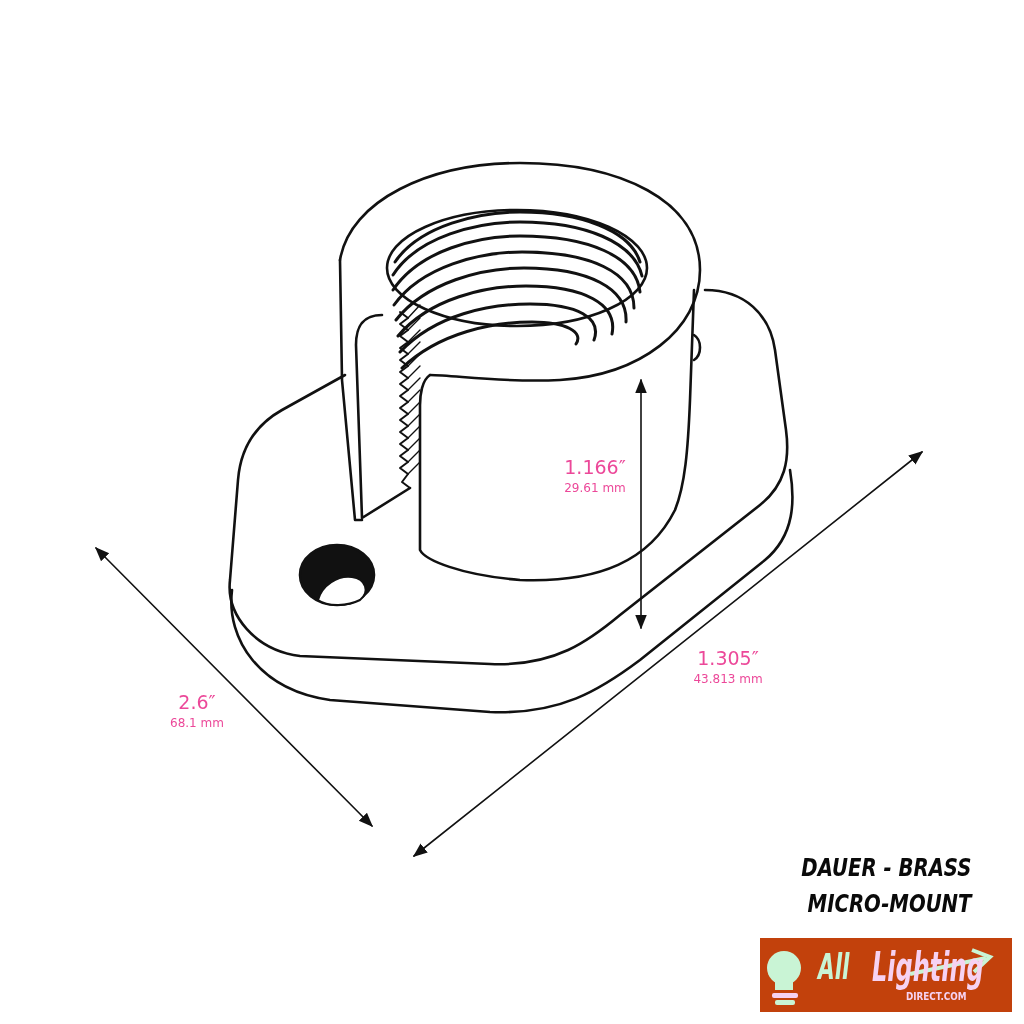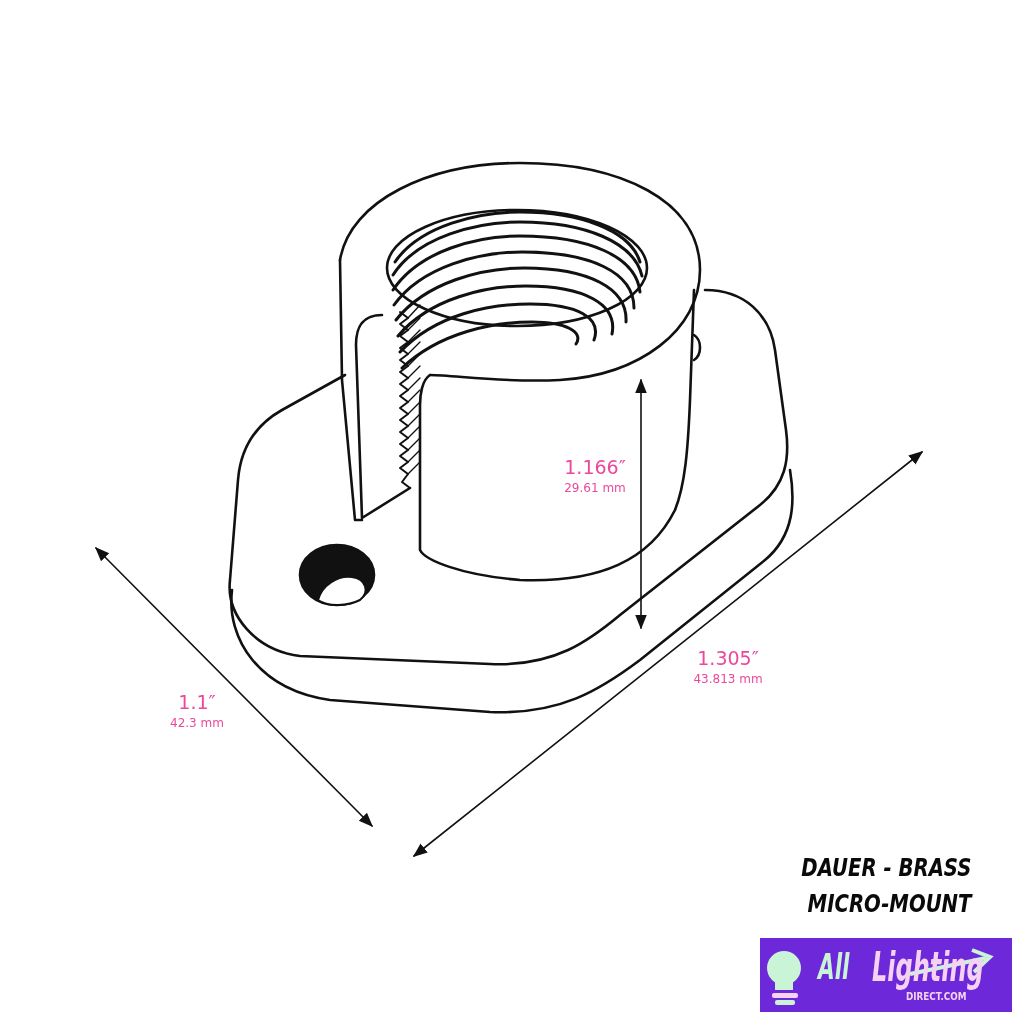--- a/index.html
+++ b/index.html
@@ -2,21 +2,21 @@
 <html><head>
 <meta charset="utf-8">
 <style>
   html, body { margin: 0; padding: 0; background: #ffffff; }
   body { width: 1024px; height: 1024px; position: relative; overflow: hidden; font-family: "DejaVu Sans", sans-serif; }
   #drawing { position: absolute; left: 0; top: 0; width: 1024px; height: 1024px; }
   .dim { position: absolute; text-align: center; color: #ec4899; }
   .dim .inch { font-family: "DejaVu Sans", sans-serif; font-size: 19px; display: block; line-height: 24px; }
   .dim .mm { font-family: "DejaVu Sans", sans-serif; font-size: 12px; display: block; line-height: 18px; }
   .title { position: absolute; right: 52px; top: 850px; text-align: right; font-family: "DejaVu Sans", sans-serif; font-weight: bold; font-style: italic; font-size: 24px; line-height: 36px; color: #0a0a0a; letter-spacing: 0px; transform: scaleX(0.82); transform-origin: right top; }
-  .logo { position: absolute; left: 760px; top: 938px; width: 252px; height: 74px; background: #6d28d9; overflow: hidden; }
+  .logo { position: absolute; left: 760px; top: 938px; width: 252px; height: 74px; background: #c2410c; overflow: hidden; }
   .logo svg { position: absolute; left: 0; top: 0; }
   .logo-text-all { position: absolute; left: 58px; top: 8px; font-family: "DejaVu Sans", sans-serif; font-weight: bold; font-style: italic; font-size: 36px; color: #c9f4d5; transform: scaleX(0.6); transform-origin: left top; }
   .logo-text-lighting { position: absolute; left: 112px; top: 6px; font-family: "DejaVu Sans", sans-serif; font-weight: bold; font-style: italic; font-size: 40px; color: #f6d2f2; transform: scaleX(0.6); transform-origin: left top; }
   .logo-text-direct { position: absolute; left: 146px; top: 52px; font-family: "DejaVu Sans", sans-serif; font-weight: bold; font-size: 11px; color: #f6d2f2; transform: scaleX(0.8); transform-origin: left top; }
 </style>
 </head>
 <body>
 
 <svg id="drawing" width="1024" height="1024" viewBox="0 0 1024 1024" fill="none" stroke="#111" stroke-width="2.6" stroke-linejoin="round" stroke-linecap="round">
   <defs>
@@ -67,22 +67,22 @@
   <span class="inch">1.166″</span>
   <span class="mm">29.61 mm</span>
 </div>
 
 <div class="dim" style="left:668px; top:646px; width:120px;">
   <span class="inch">1.305″</span>
   <span class="mm">43.813 mm</span>
 </div>
 
 <div class="dim" style="left:142px; top:690px; width:110px;">
-  <span class="inch">1.1″</span>
-  <span class="mm">42.3 mm</span>
+  <span class="inch">2.6″</span>
+  <span class="mm">68.1 mm</span>
 </div>
 
 <div class="title">
   <div>DAUER - BRASS</div>
   <div>MICRO-MOUNT</div>
 </div>
 
 <div class="logo">
   <svg width="252" height="74" viewBox="0 0 252 74">
     <circle cx="24" cy="30" r="17" fill="#c9f4d5"></circle>

